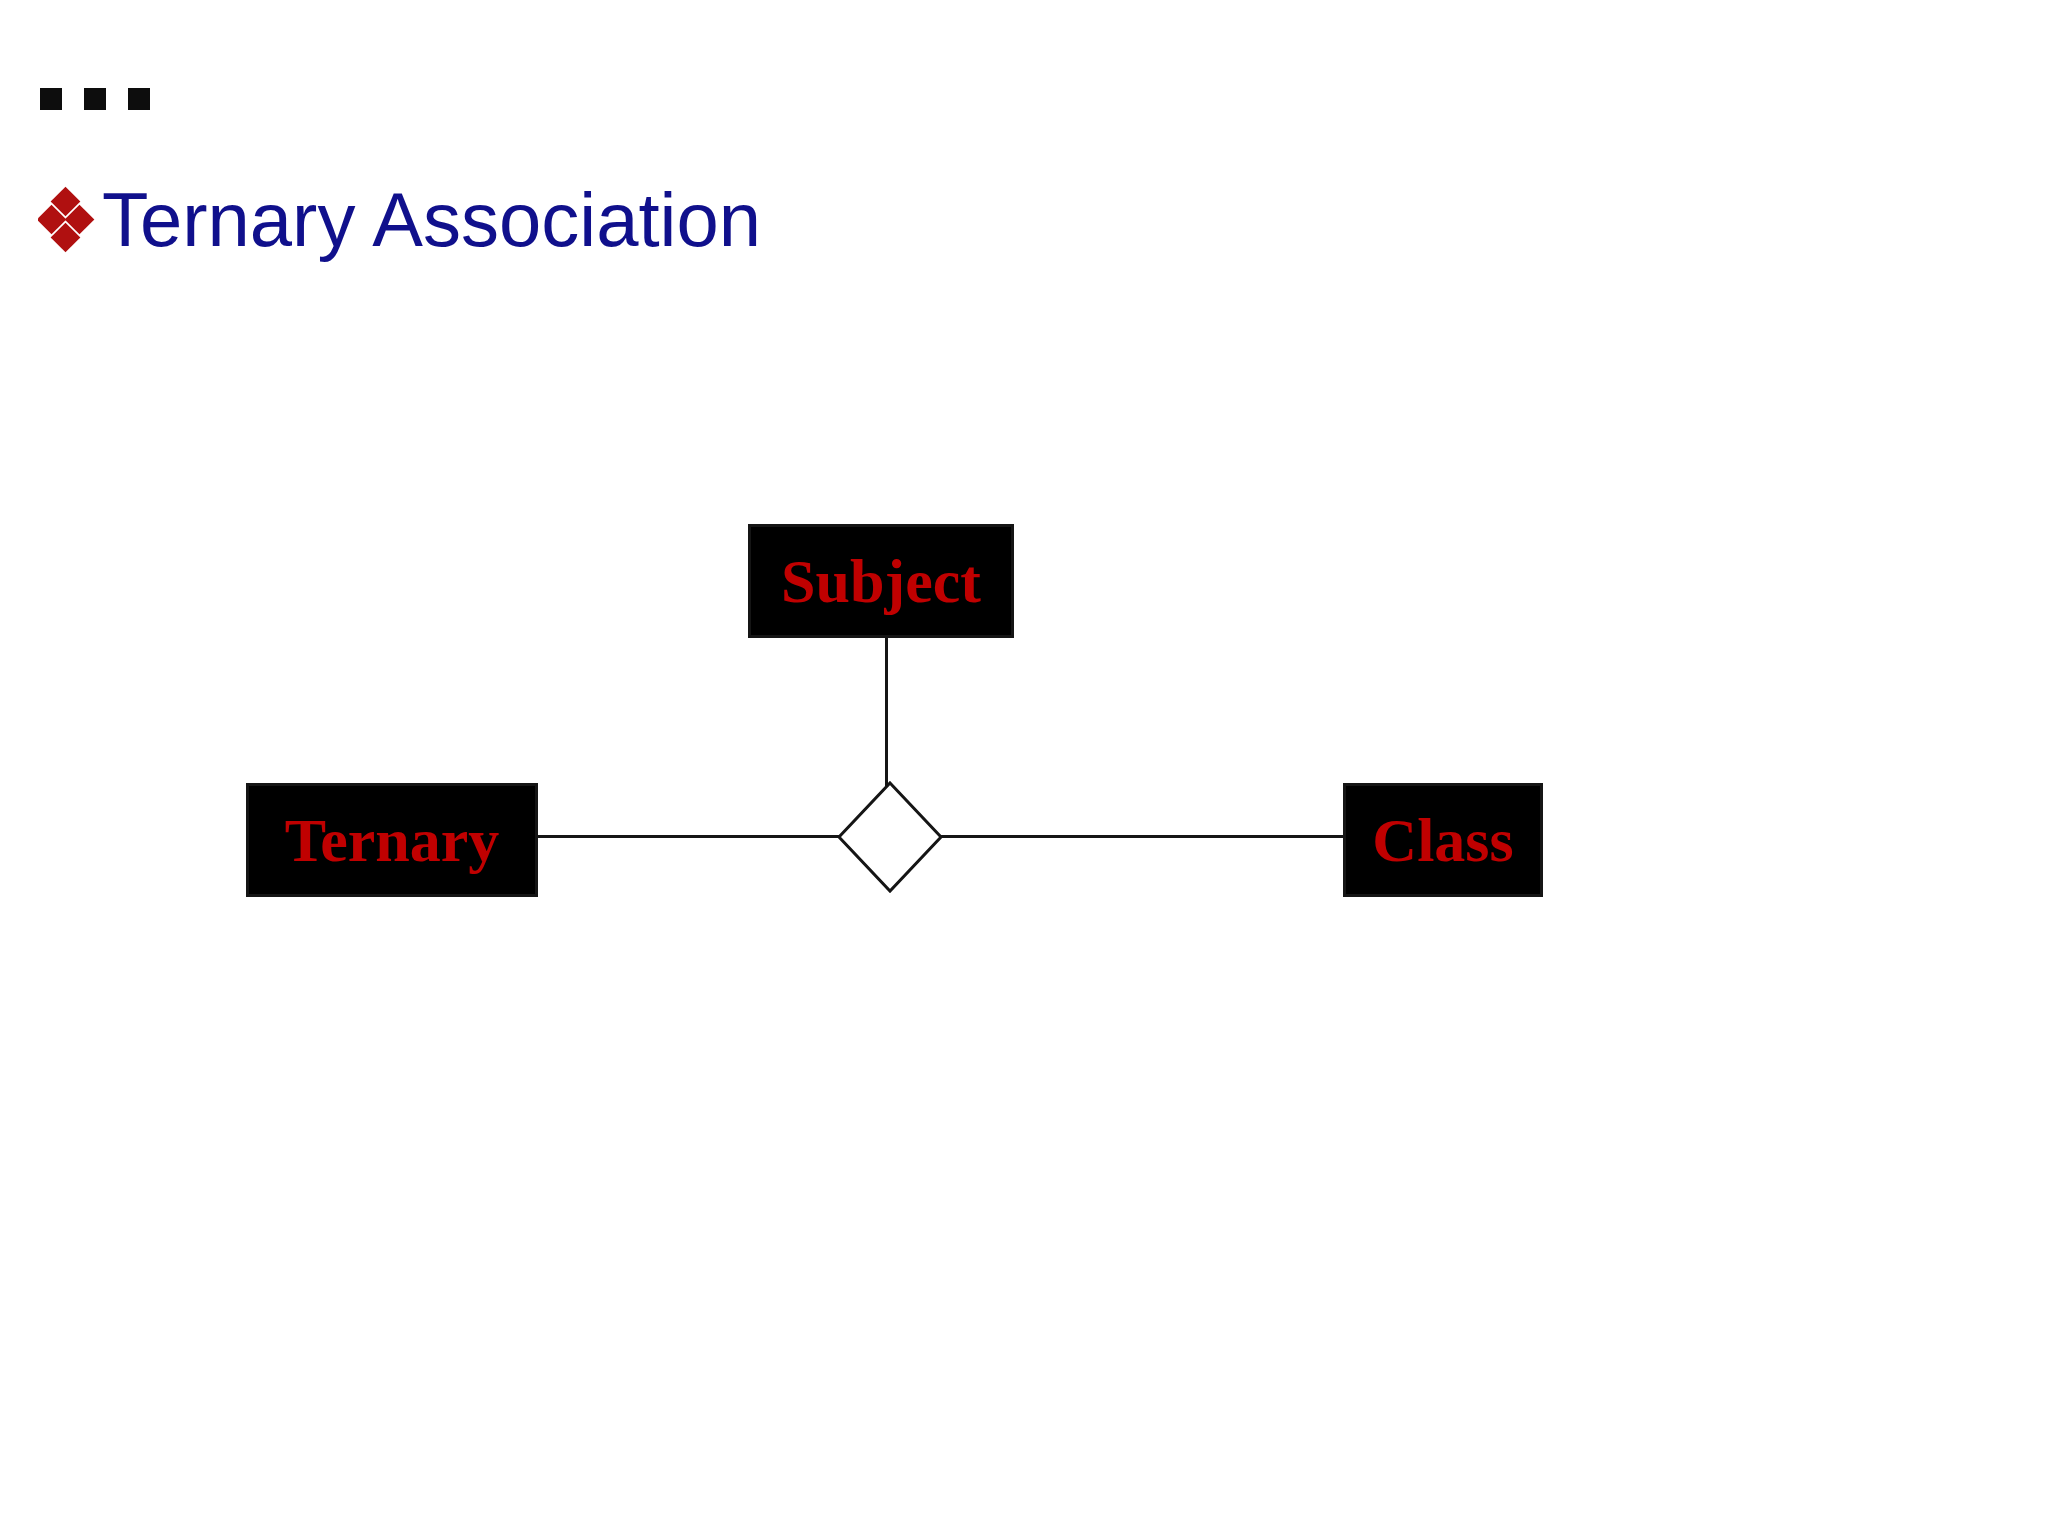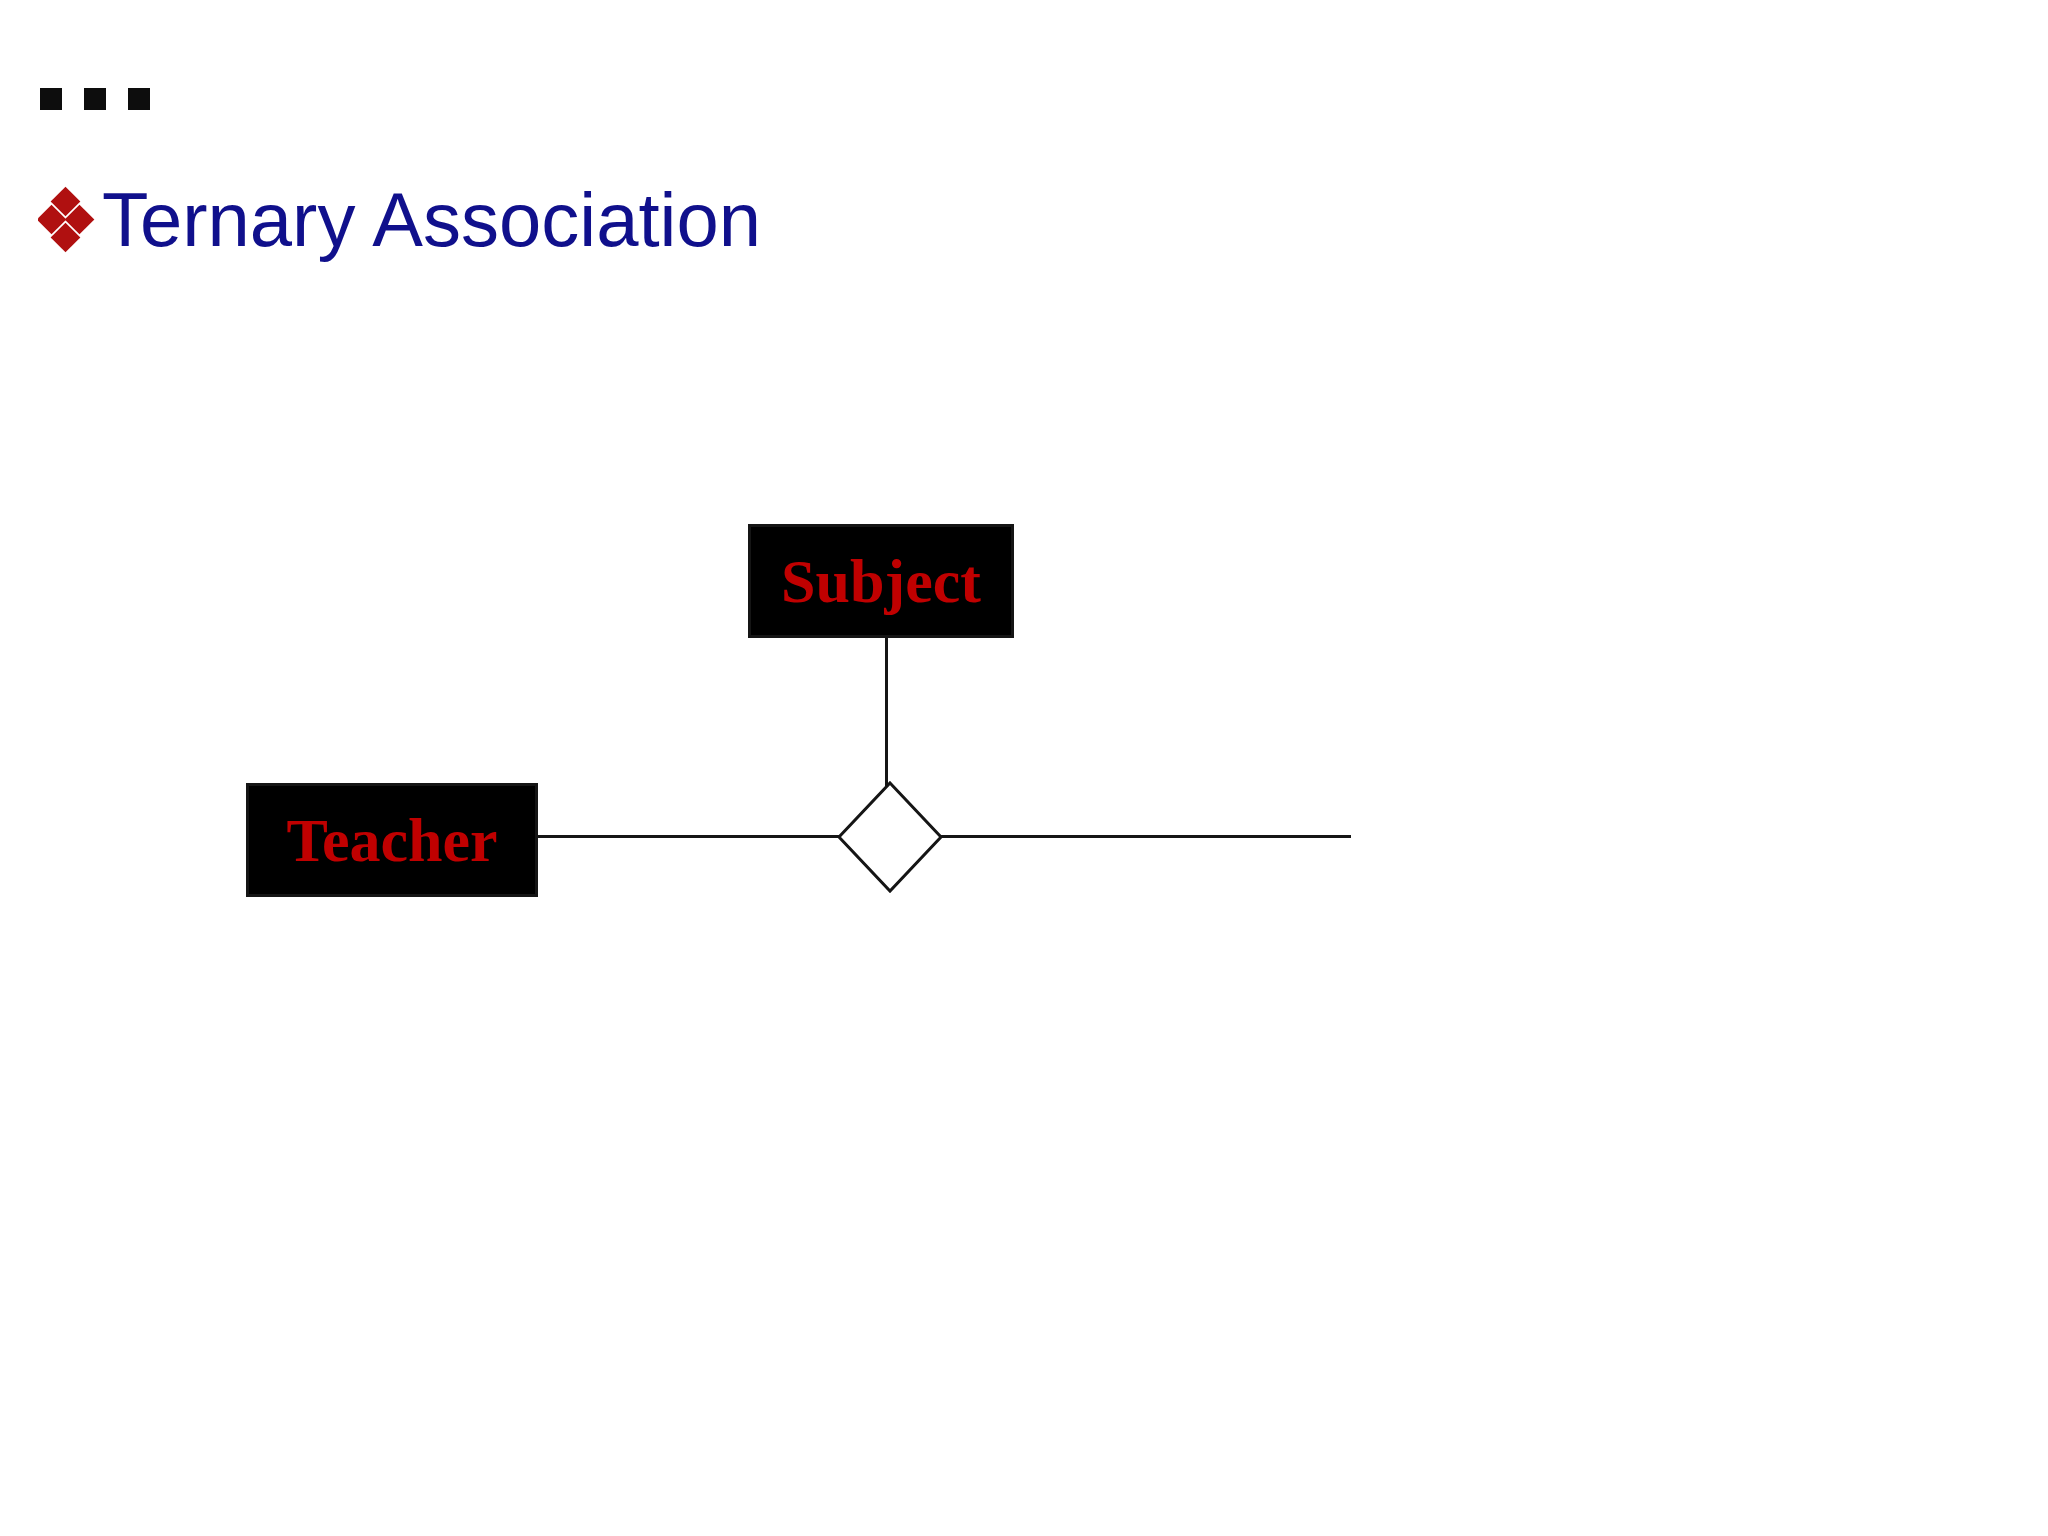--- a/index.html
+++ b/index.html
@@ -146,18 +146,21 @@
 
     <svg id="diamond-wrap" viewBox="0 0 108 114" aria-hidden="false">
       <polygon points="54,3 105,57 54,111 3,57" fill="#ffffff" stroke="#151515" stroke-width="3"></polygon>
     </svg>
 
     <div class="er-box" id="box-subject">
       <span>Subject</span>
     </div>
 
     <div class="er-box" id="box-teacher">
-      <span>Teacher</span>
+      <span>Ternary</span>
     </div>
 
+    <div class="er-box" id="box-class">
+      <span>Class</span>
+    </div>
 
   </div>
 </div>
 
 </body></html>

